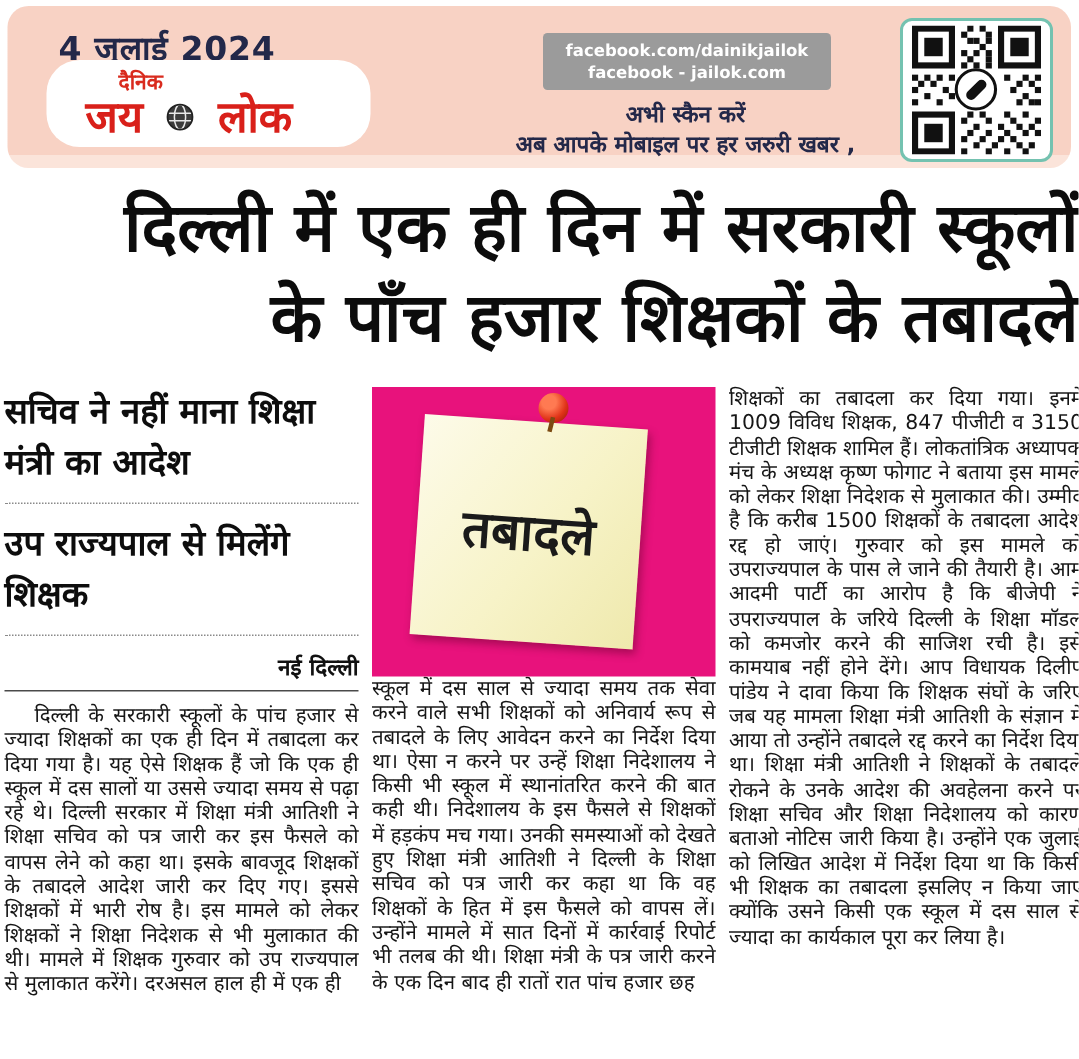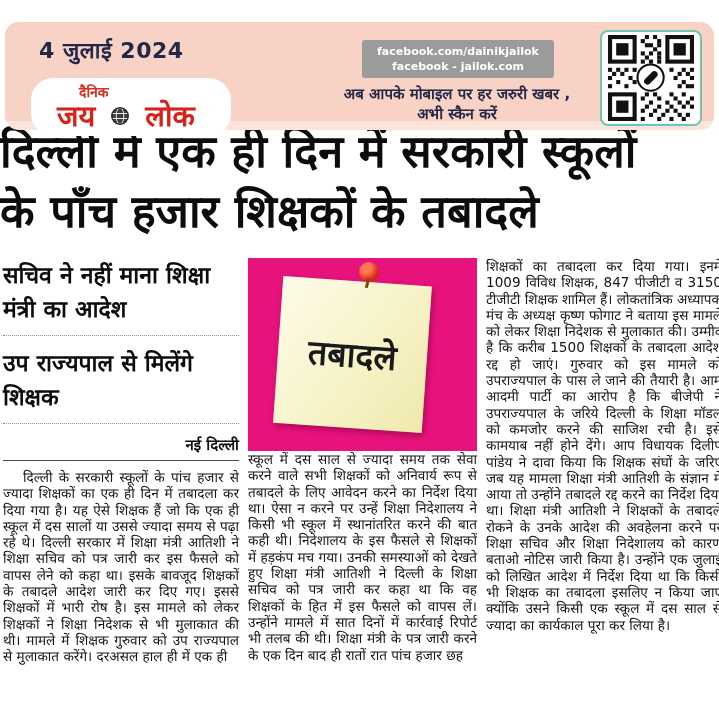--- a/index.html
+++ b/index.html
@@ -1,39 +1,39 @@
 <!DOCTYPE html>
 <html lang="hi"><head>
 <meta charset="utf-8">
 <style>
   * { margin:0; padding:0; box-sizing:border-box; }
   body { background:#ffffff; font-family:"DejaVu Sans", sans-serif; }
   .page { position:relative; width:719px; height:706px; background:#fff; overflow:hidden; margin:0 auto; }
 
   
   .masthead { position:absolute; left:5px; top:4px; width:709px; height:108px;
-    background:linear-gradient(#f8d2c4 0 92%, #fbe4da 92% 100%); border-radius:14px;margin-top:18px; }
+    background:linear-gradient(#f8d2c4 0 92%, #fbe4da 92% 100%); border-radius:14px; }
   .date { position:absolute; left:34px; top:12px; font-size:22px; font-weight:bold; color:#232849; letter-spacing:.5px; }
-  .logo-box { position:absolute; left:26px; top:56px; width:200px; height:58px; background:#fff; border-radius:22px; padding:4px 0 0 26px; }
+  .logo-box { position:absolute; left:26px; top:36px; width:216px; height:58px; background:#fff; border-radius:22px; padding:4px 0 0 26px; }
   .logo-daily { font-size:14px; font-weight:bold; color:#d92b1e; margin-left:22px; }
   .logo-name { display:flex; align-items:center; gap:15px; margin-top:0; }
   .logo-word { font-size:29px; font-weight:bold; color:#d9201a; line-height:30px; }
   .globe { width:20px; height:20px; flex:0 0 auto; }
 
   .social-box { position:absolute; left:357px; top:18px; width:192px; height:38px; background:#9b9b9b; border-radius:3px;
     color:#fff; font-size:11px; font-weight:bold; text-align:center; padding-top:4px; line-height:15px; }
   .scan-promo { position:absolute; left:330px; top:62px; width:244px; text-align:center;
     color:#232849; font-weight:bold; font-size:15px; line-height:20px; }
 
   .qr-box { position:absolute; right:12px; top:8px; width:102px; height:96px; background:#fff;
     border:2px solid #74c2b0; border-radius:8px; display:flex; align-items:center; justify-content:center; }
   .qr-box svg { width:86px; height:86px; }
 
   
-  .headline { margin-top:122px; text-align:left; color:#0c0c0c; font-weight:bold;
+  .headline { margin-top:122px; text-align:right; color:#0c0c0c; font-weight:bold;
     font-size:45px; line-height:60px; font-family:"DejaVu Serif", serif; letter-spacing:0; }
 
   
   .columns { display:grid; grid-template-columns:236px 229px 236px; column-gap:9px; padding:0 3px; margin-top:16px; }
   .col { min-width:0; }
 
   .subhead { font-size:23px; line-height:34px; font-weight:bold; color:#0d0d0d; }
   .dotted-rule { border:none; border-top:1.5px dotted #8a8a8a; margin:9px 0 10px; }
   .solid-rule  { border:none; border-top:1.5px solid #4a4a4a; margin:6px 0 8px; }
   .dateline { text-align:right; font-size:15px; font-weight:bold; color:#111; margin-top:2px; }
@@ -75,22 +75,22 @@
         <span class="logo-word">लोक</span>
       </div>
     </div>
 
     <div class="social-box">
       <div>facebook.com/dainikjailok</div>
       <div>facebook - jailok.com</div>
     </div>
 
     <div class="scan-promo">
+      <div>अभी स्कैन करें</div>
       <div>अब आपके मोबाइल पर हर जरुरी खबर ,</div>
-      <div>अभी स्कैन करें</div>
     </div>
 
     <div class="qr-box">
       <svg viewBox="0 0 105 105">
         <g fill="#111">
           <rect x="0" y="0" width="35" height="35"></rect>
             <rect x="70" y="0" width="35" height="35"></rect>
             <rect x="0" y="70" width="35" height="35"></rect>
         </g>
         <g fill="#fff">

